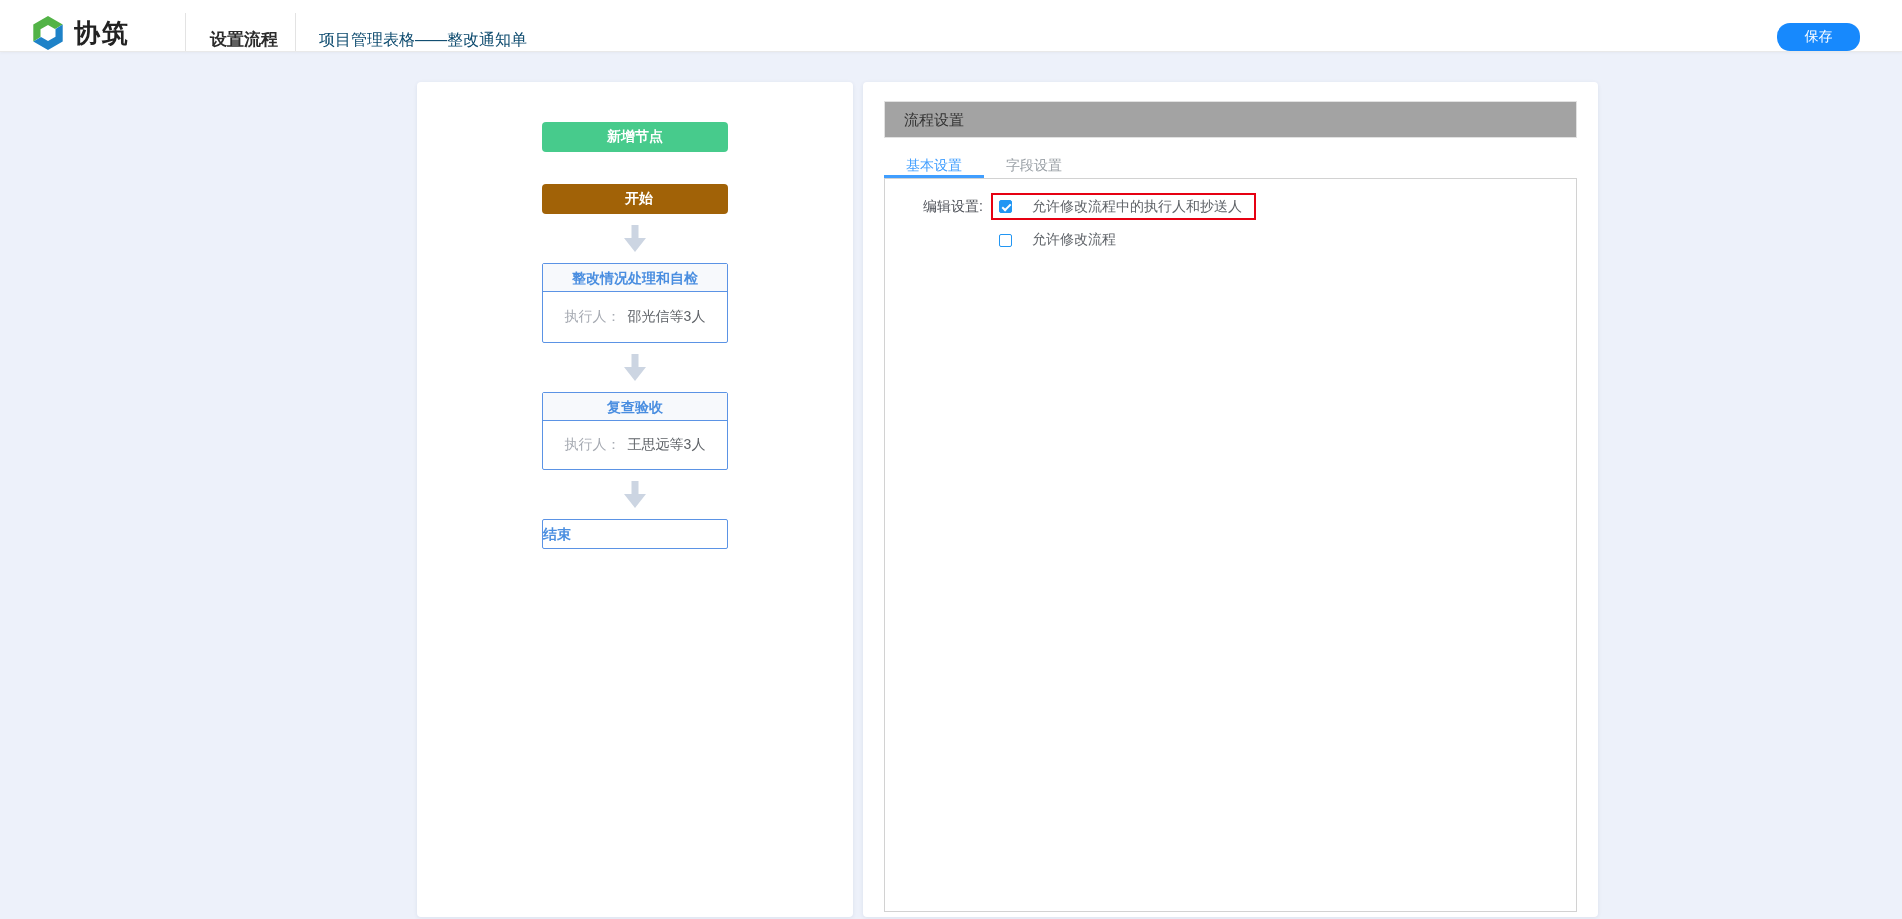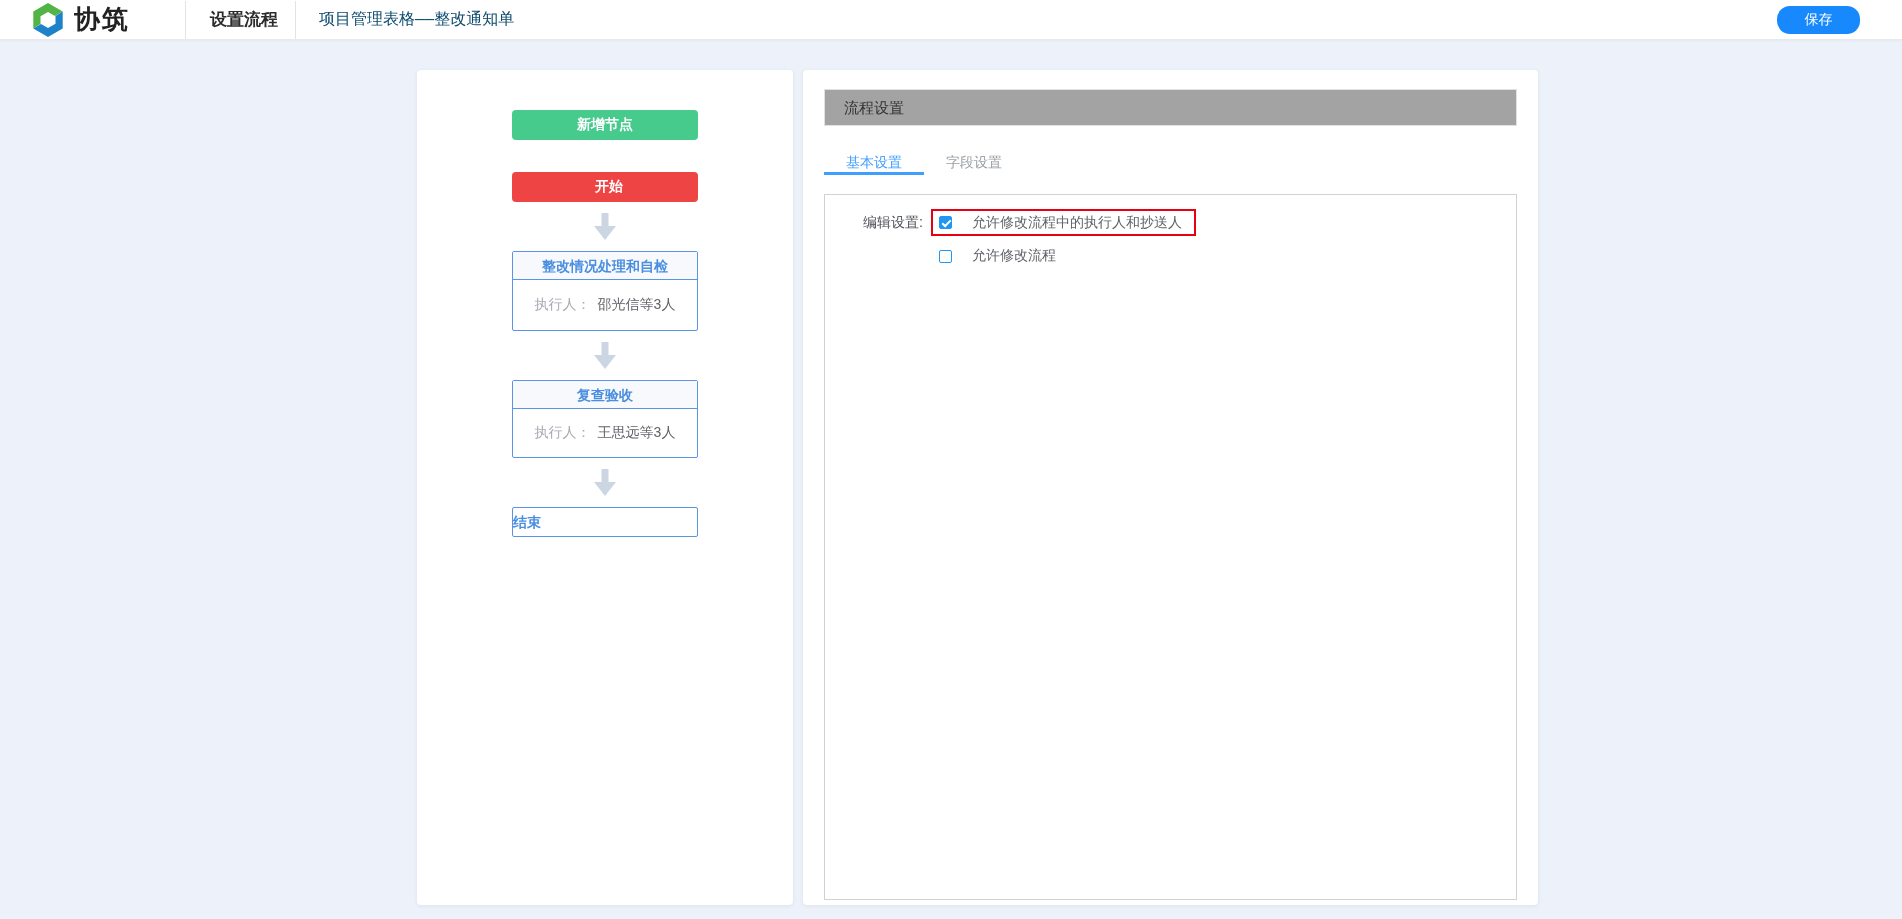--- a/index.html
+++ b/index.html
@@ -6,23 +6,23 @@
   html,body { width:1902px; height:919px; }
   body {
     font-family:"Liberation Sans","DejaVu Sans",sans-serif;
     background:#edf1fa;
     overflow:hidden;
     color:#333;
   }
 
   
   .app-header {
-    height:40px; background:#fff; display:flex; align-items:center;
+    height:52px; background:#fff; display:flex; align-items:flex-end;
     padding-left:30px; border-bottom:1px solid #e9e9e9;
-    box-shadow:0 1px 3px rgba(0,0,0,0.04); position:relative; z-index:5;font-family:Liberation Mono, monospace;
+    box-shadow:0 1px 3px rgba(0,0,0,0.04); position:relative; z-index:5;
   }
   .logo-wrap { display:flex; align-items:center; }
   .logo-text { font-size:26px; font-weight:700; color:#222; margin-left:8px; letter-spacing:2px; }
   .hdr-divider { width:1px; height:38px; background:#e3e3e3; }
   .hdr-divider.d1 { margin-left:55px; }
   .hdr-divider.d2 { margin-left:17px; }
   .hdr-title { font-size:17px; font-weight:700; color:#2b2b2b; margin-left:24px; }
   .hdr-breadcrumb { font-size:16px; color:#0c4a6e; margin-left:23px; }
   .save-btn {
     margin-left:auto; margin-right:42px; width:83px; height:28px;
@@ -36,30 +36,30 @@
     padding:30px 0 0 417px; align-items:flex-start;
   }
   .card {
     background:#fff; border-radius:4px;
     box-shadow:0 1px 4px rgba(31,50,88,0.08);
     height:835px;
   }
 
   
   .workflow-panel {
-    width:376px; display:flex; flex-direction:column; align-items:center;
+    width:436px; display:flex; flex-direction:column; align-items:center;
     padding-top:40px;
   }
   .wf-btn {
     width:186px; height:30px; border:none; border-radius:4px;
     color:#fff; font-size:14px; font-weight:700; cursor:pointer;
     font-family:inherit;
   }
   .wf-btn.add { background:#47cb8c; margin-bottom:32px; }
-  .wf-btn.start { background:#ef4444;padding-left:8px; }
+  .wf-btn.start { background:#a16207;padding-left:8px; }
   .wf-arrow { margin:11px 0; display:block; }
   .wf-node {
     width:186px; border:1px solid #5b93e5; border-radius:2px;
     background:#fff; cursor:pointer;
   }
   .wf-node .node-head {
     height:28px; line-height:28px; text-align:center;
     background:#f7f9fc; border-bottom:1px solid #5b93e5;
     color:#4a8ee0; font-size:14px; font-weight:700;
   }
@@ -79,21 +79,21 @@
   
   .settings-panel {
     width:735px; display:flex; flex-direction:column;
     padding:19px 21px 5px 21px;
   }
   .panel-title-bar {
     height:37px; line-height:35px; background:#a3a3a3;
     border:1px solid #e1e1e1; padding-left:19px;
     font-size:15px; color:#333;
   }
-  .tabs-row { height:40px; display:flex; align-items:flex-start;margin-top:28px; }
+  .tabs-row { height:40px; display:flex; align-items:flex-end; }
   .tab {
     width:100px; display:flex; align-items:center; justify-content:center;
     font-size:14px; color:#9aa0a6; cursor:pointer; border-bottom:3px solid transparent;
   }
   .tab.active { color:#409eff; border-bottom:3px solid #409eff; }
   .settings-content {
     flex:1; border:1px solid #d2d2d2; padding:14px 20px 0 38px;
   }
   .settings-row { display:flex; align-items:flex-start; }
   .edit-label { font-size:14px; color:#50535a; line-height:27px; margin-right:8px; white-space:nowrap; }

